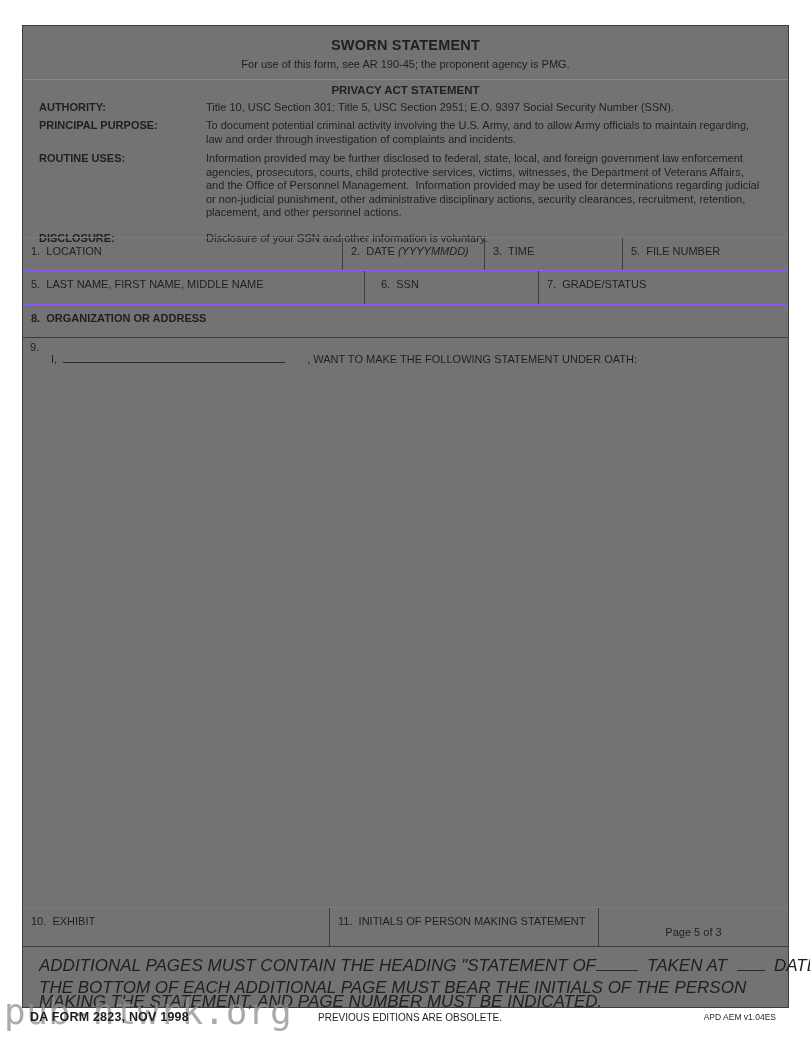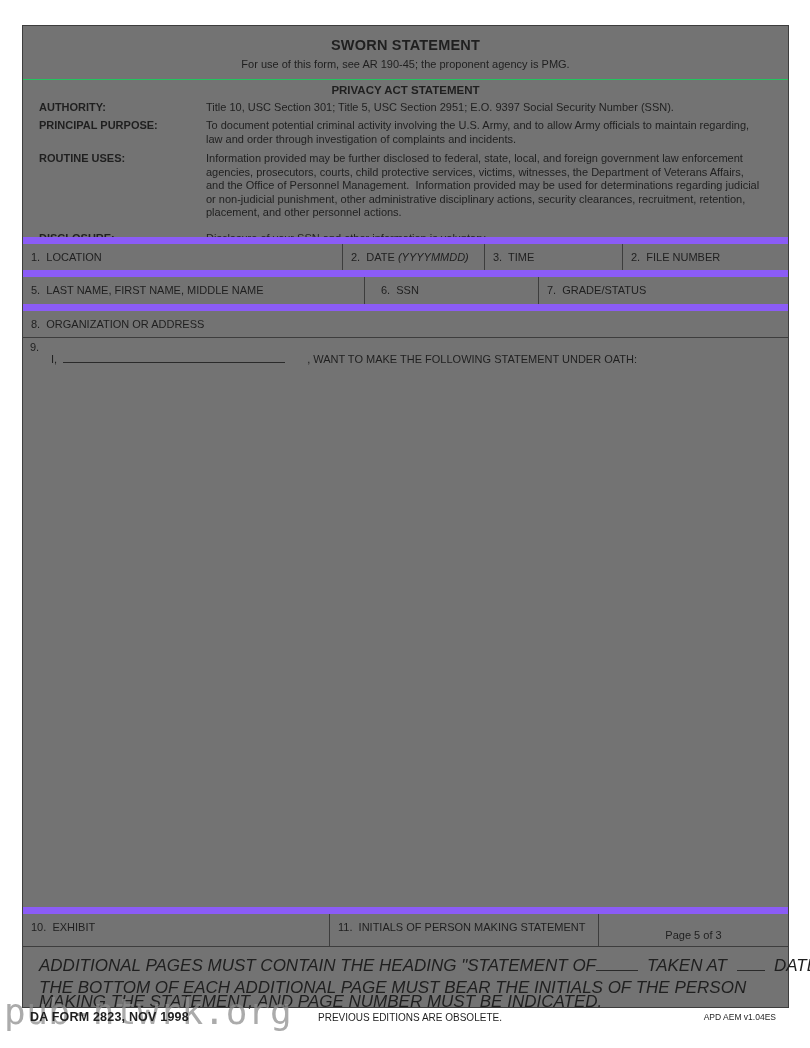--- a/index.html
+++ b/index.html
@@ -31,36 +31,36 @@
   .privacy-section { height: 158px; border-top: 1px solid #22c55e; padding-top: 4px; }
   .privacy-title { text-align: center; font-weight: bold; font-size: 11.5px; margin-bottom: 5px; }
   .privacy-row { display: flex; font-size: 11px; line-height: 13.5px; }
   .privacy-label { width: 183px; padding-left: 16px; font-weight: bold; flex-shrink: 0; white-space: pre-wrap; }
   .privacy-value { flex: 1; padding-right: 26px; white-space: pre-wrap; }
   .pr-authority  { margin-bottom: 5px; }
   .pr-principal  { margin-bottom: 6px; }
   .pr-routine    { margin-bottom: 12px; }
 
   
-  .grid-row { display: flex; border-top: 7px solid #8b5cf6; }
+  .grid-row { display: flex; border-top: 1px solid #8b5cf6; }
   .row-1 { height: 33px; }
   .row-2 { height: 34px; }
   .row-3 { height: 33px; }
   .cell { padding: 3px 4px 0 8px; overflow: hidden; }
   .cell + .cell { border-left: 1px solid #3d3d3d; }
   .cell-label { font-size: 11px; white-space: pre-wrap; }
   .fmt-italic { font-style: italic; }
   .c-location { width: 319px; }
   .c-date     { width: 142px; }
   .c-time     { width: 138px; }
   .c-file     { flex: 1; }
   .c-name     { width: 341px; }
   .c-ssn      { width: 174px; padding-left: 16px; }
   .c-grade    { flex: 1; }
-  .c-org      { flex: 1; }
+  .c-org      { flex: 1; font-weight: bold; }
 
   
   .statement-section { height: 572px; border-top: 1px solid #3d3d3d; position: relative; }
   .item9-number { position: absolute; left: 7px; top: 3px; font-size: 11px; }
   .statement-line { position: absolute; left: 28px; top: 13px; font-size: 11px; white-space: nowrap; }
   .stmt-blank { display: inline-block; width: 222px; border-bottom: 1px solid #2a2a2a; height: 12px; vertical-align: baseline; margin-left: 6px; }
   .stmt-suffix { margin-left: 22px; white-space: pre-wrap; }
 
   
   .row-exhibit { height: 39px; }
@@ -128,21 +128,21 @@
       <div class="cell c-location">
         <span class="cell-label">1.  LOCATION</span>
       </div>
       <div class="cell c-date">
         <span class="cell-label">2.  DATE </span><span class="cell-label fmt-italic">(YYYYMMDD)</span>
       </div>
       <div class="cell c-time">
         <span class="cell-label">3.  TIME</span>
       </div>
       <div class="cell c-file">
-        <span class="cell-label">2.  FILE NUMBER</span>
+        <span class="cell-label">5.  FILE NUMBER</span>
       </div>
     </div>
 
     <div class="grid-row row-2">
       <div class="cell c-name">
         <span class="cell-label">5.  LAST NAME, FIRST NAME, MIDDLE NAME</span>
       </div>
       <div class="cell c-ssn">
         <span class="cell-label">6.  SSN</span>
       </div>

